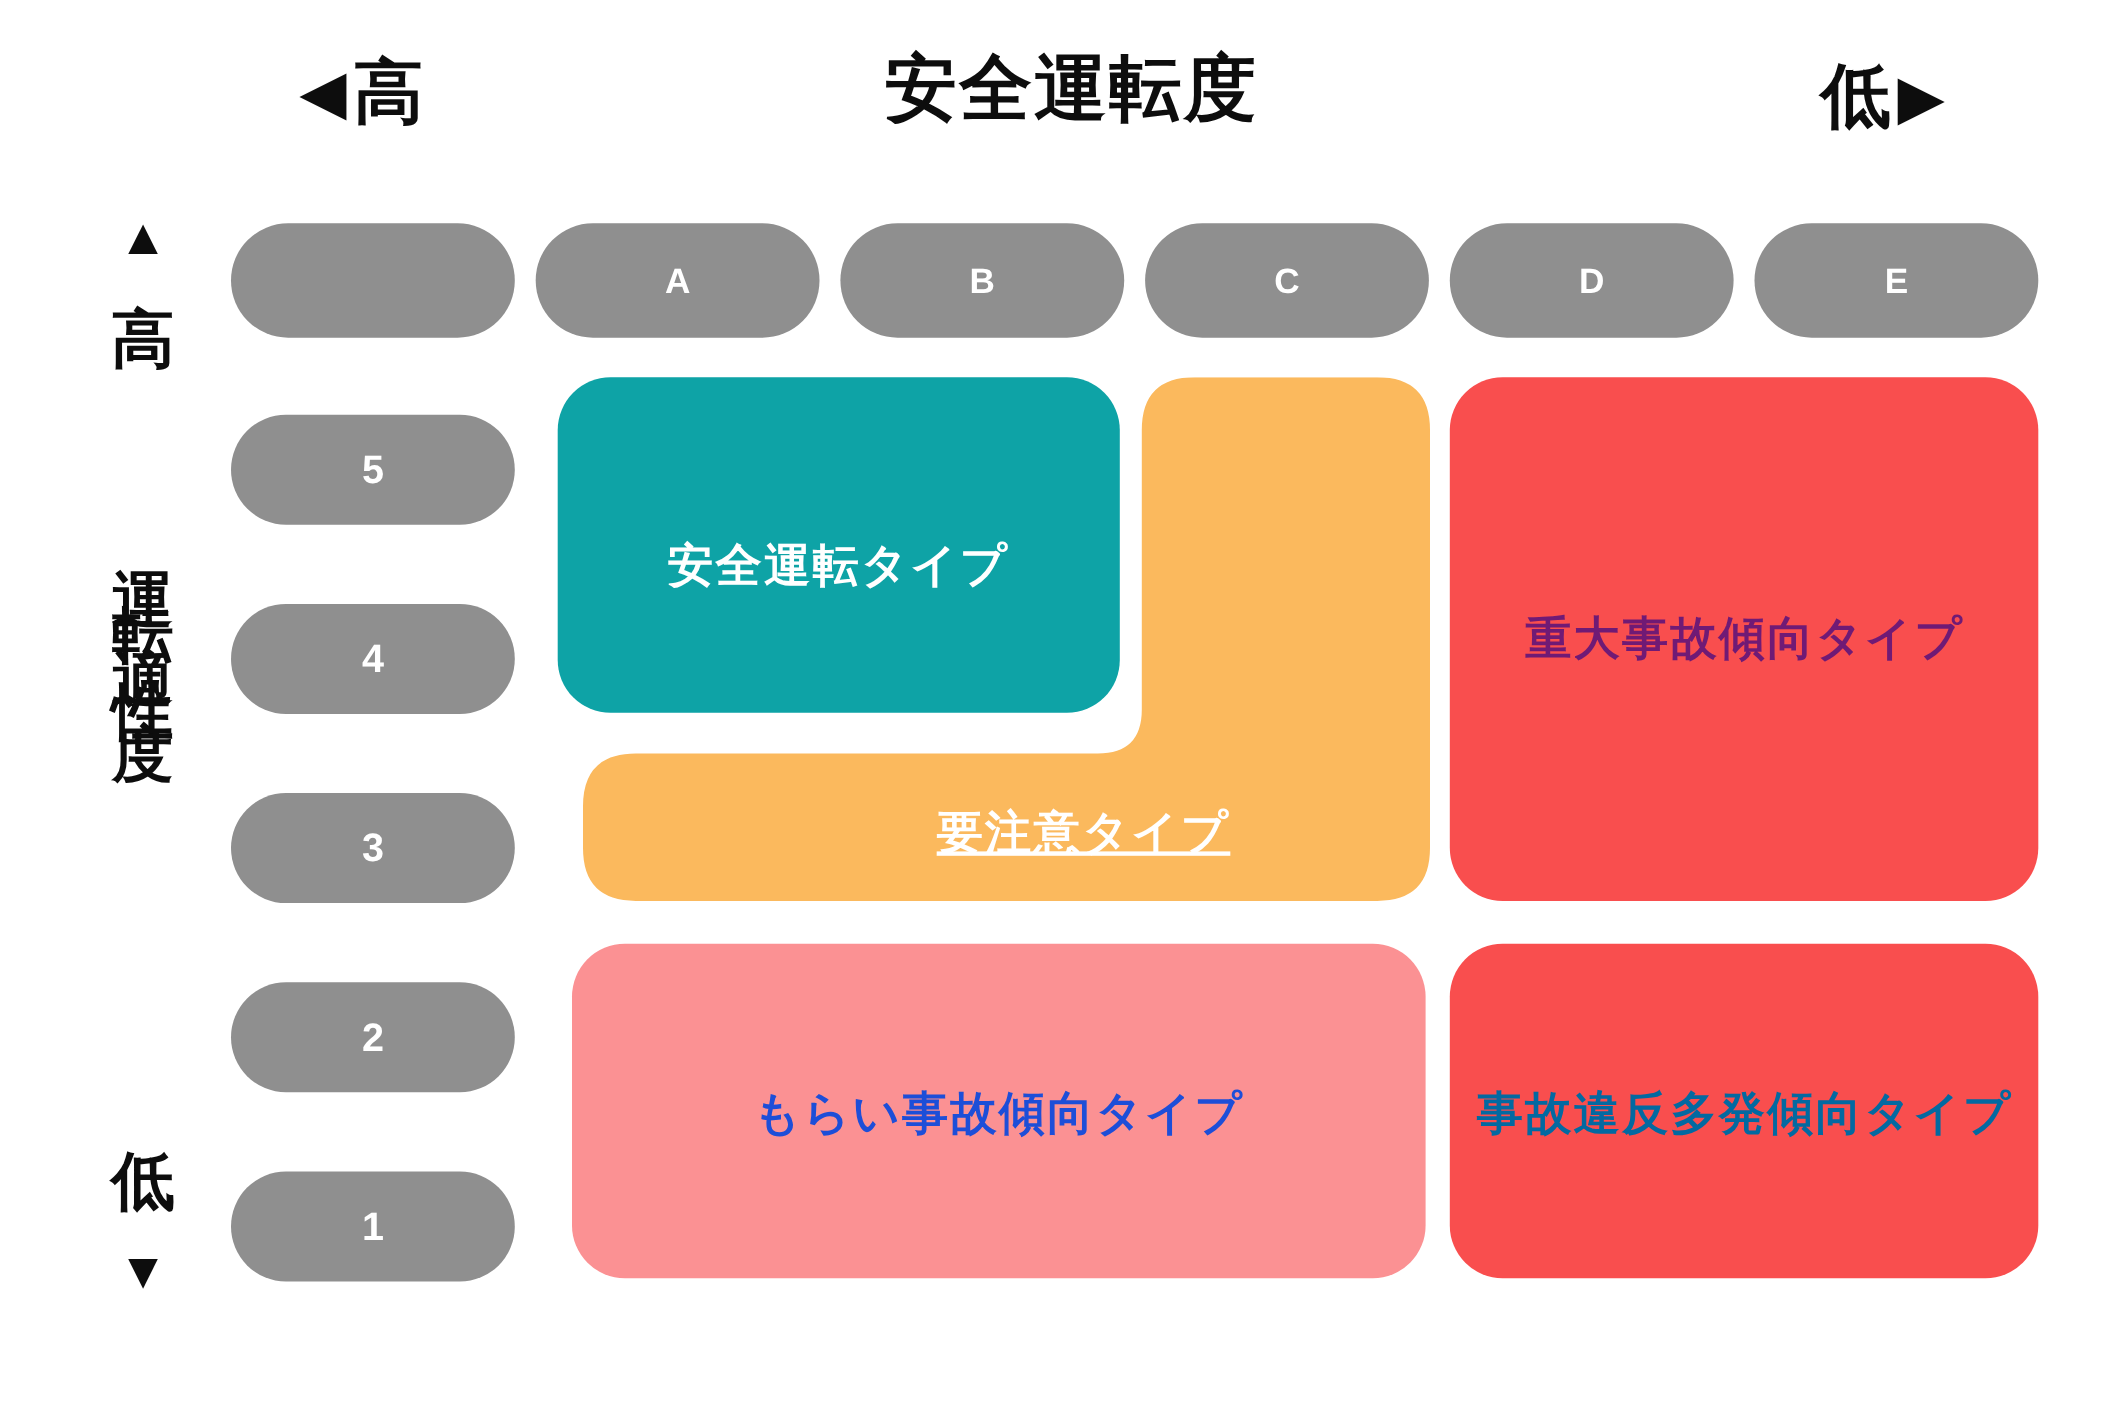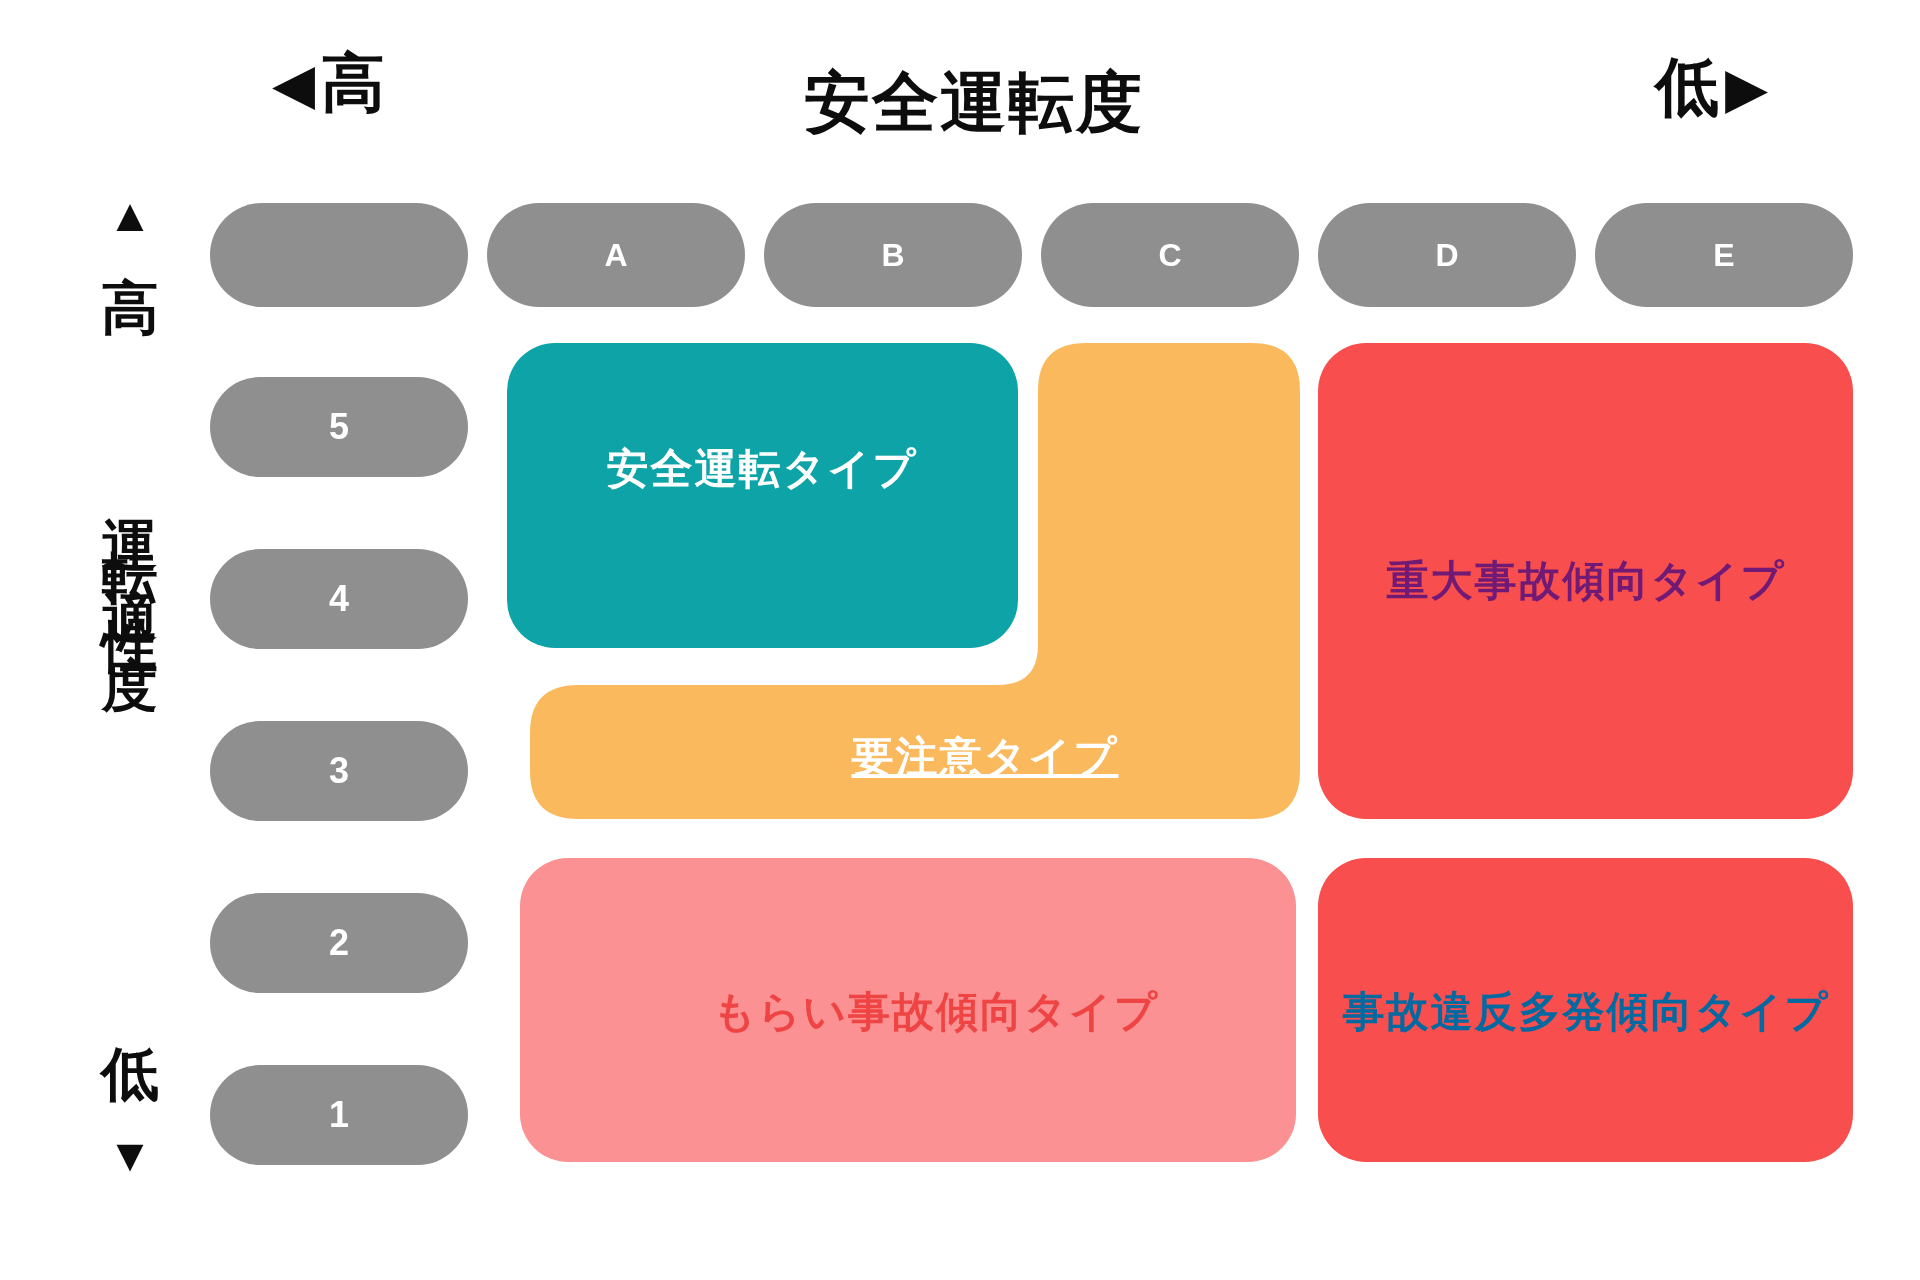--- a/index.html
+++ b/index.html
@@ -10,21 +10,21 @@
     position:relative;overflow:hidden;
   }
   .abs{position:absolute;}
   .hdr{
     font-weight:800;color:#0d0d0d;font-size:64px;
     white-space:nowrap;display:flex;align-items:center;gap:6px;
   }
   .hdr .arrow{font-size:56px;line-height:1;}
   .title{
     font-weight:800;color:#0d0d0d;font-size:66px;letter-spacing:2px;
-    transform:translateX(-50%);white-space:nowrap;margin-top:22px;
+    transform:translateX(-50%);white-space:nowrap;
   }
   .yax{
     left:130px;transform:translateX(-50%);
     font-weight:800;color:#0d0d0d;text-align:center;white-space:nowrap;
   }
   .yax.kanji{font-size:58px;}
   .yax.arrow{font-size:46px;}
   .yax.vtitle{
     font-size:56px;
     writing-mode:vertical-rl;text-orientation:upright;
@@ -105,17 +105,17 @@
 <svg class="abs" style="left:530px;top:343px;" width="770" height="476" viewBox="0 0 770 476">
   <path d="M 556 0 H 722 Q 770 0 770 48 V 428 Q 770 476 722 476 H 48 Q 0 476 0 428 V 390 Q 0 342 48 342 H 468 Q 508 342 508 302 V 48 Q 508 0 556 0 Z" fill="#FBB95D"></path>
 </svg>
 
 <div class="abs region" style="left: 1318px; top: 343px; width: 535px; height: 476px; background: rgb(249, 78, 78);"></div>
 
 <div class="abs region" style="left: 520px; top: 858px; width: 776px; height: 304px; background: rgb(251, 145, 147);"></div>
 
 <div class="abs region" style="left: 1318px; top: 858px; width: 535px; height: 304px; background: rgb(249, 78, 78);"></div>
 
-<div class="abs rlabel" style="left: 762px; top: 469px; color: rgb(255, 255, 255);">安全運転タイプ</div>
+<div class="abs rlabel" style="left: 762px; top: 514px; color: rgb(255, 255, 255);">安全運転タイプ</div>
 <div class="abs rlabel" style="left: 985px; top: 757px; color: rgb(255, 255, 255); text-decoration: underline;">要注意タイプ</div>
 <div class="abs rlabel" style="left: 1586px; top: 581px; color: #701a75;">重大事故傾向タイプ</div>
-<div class="abs rlabel" style="left: 936px; top: 1012px; color: #ef4444; text-align: center;">もらい事故傾向タイプ</div>
+<div class="abs rlabel" style="left: 908px; top: 1012px; color: #1d4ed8; text-align: center;">もらい事故傾向タイプ</div>
 <div class="abs rlabel" style="left: 1586px; top: 1012px; color: #0369a1;">事故違反多発傾向タイプ</div>
 
 </body></html>

